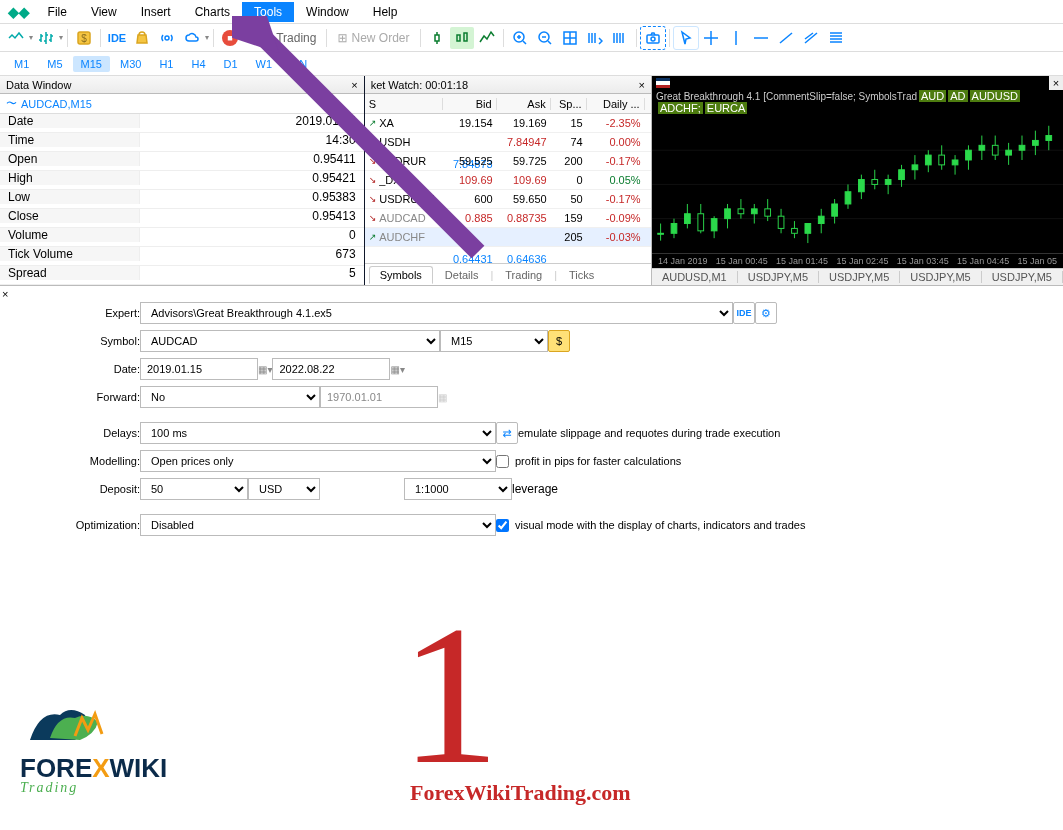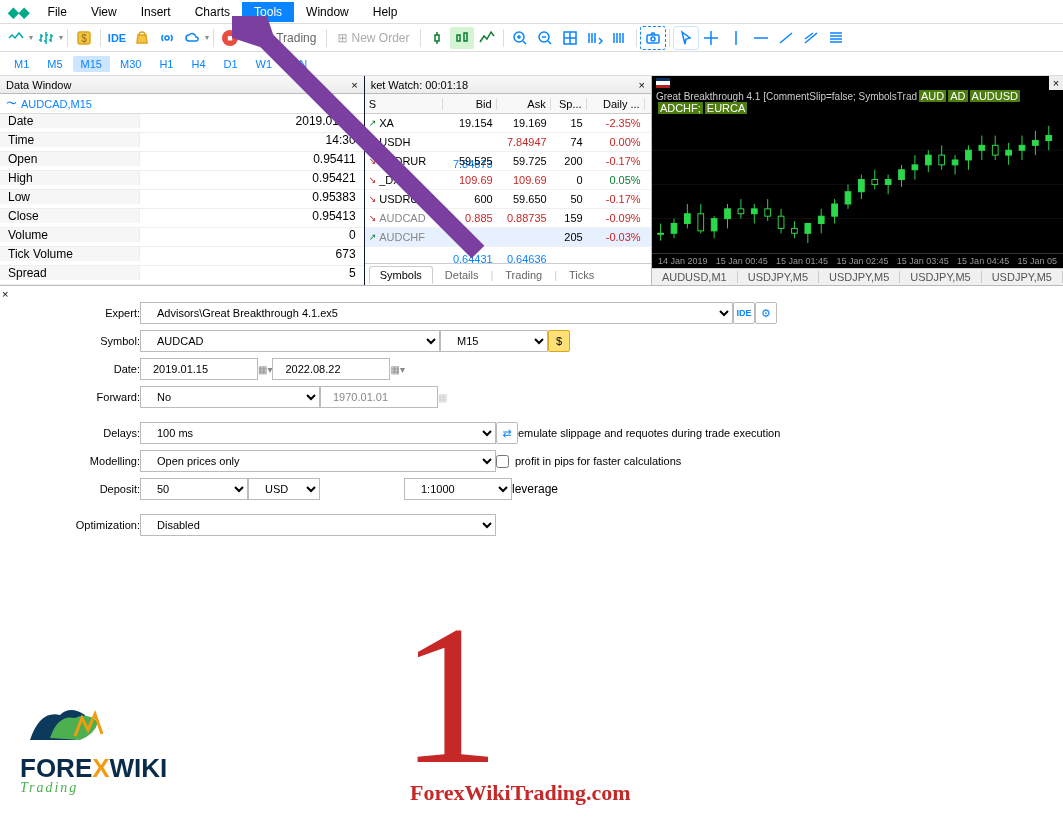--- a/index.html
+++ b/index.html
@@ -68,21 +68,21 @@
 .chart-xaxis { color: #999; font-size: 9px; display: flex; justify-content: space-between; padding: 2px 6px; border-top: 1px solid #333; }
 .chart-tabs { background: #f0f0f0; border-top: 1px solid #ccc; display: flex; height: 22px; font-size: 11px; align-items: center; }
 .chart-tabs .t { padding: 0 10px; border-right: 1px solid #ccc; color: #555; }
 .chart-close-x { position: absolute; top: 0; right: 0; width: 14px; height: 14px; font-size: 11px; color: #000; background: #eee; display:flex; align-items:center; justify-content:center; }
 
 
 .tester { padding: 10px 40px 10px 40px; position: relative; }
 .tester-close { position: absolute; left: 2px; top: 2px; width: 10px; height: 10px; font-size: 11px; }
 .form-row { display: flex; align-items: center; margin: 6px 0; }
 .form-row .lbl { width: 100px; text-align: right; font-size: 11px; }
-.form-row select, .form-row input[type=text] { border: 1px solid #bbb; font-size: 11px; height: 22px; padding: 0 12px; background: #fff; }
+.form-row select, .form-row input[type=text] { border: 1px solid #bbb; font-size: 11px; height: 22px; padding: 0 6px; background: #fff; }
 .form-row .wide { flex: 1; max-width: 593px; }
 .form-row .med { width: 300px; }
 .form-row .sm { width: 108px; }
 .form-row .xsm { width: 72px; }
 .form-row .date { width: 118px; }
 .icon-btn { width: 22px; height: 22px; border: 1px solid #bbb; display: flex; align-items: center; justify-content: center; font-size: 11px; border-radius: 2px; }
 .icon-btn.gold-btn { border-color: #daa520; background: #ffe177; }
 .cbx { display: flex; align-items: center; gap: 6px; font-size: 11px; }
 input[disabled], select[disabled] { background: #f0f0f0; color: #888; }
 
@@ -561,20 +561,24 @@
     <select style="width:108px"><option>50</option></select>
     <select class="xsm"><option>USD</option></select>
     <div style="width:84px"></div>
     <select class="sm"><option>1:1000</option></select>
     <span>leverage</span>
   </div>
 
   <div class="form-row" style="margin-top:14px">
     <div class="lbl">Optimization:</div>
     <select style="width:356px"><option>Disabled</option></select>
+    <label class="cbx">
+        <input type="checkbox" checked="" style="">
+        <span>visual mode with the display of charts, indicators and trades</span>
+      </label>
   </div>
 </div>
 
 <svg class="arrow-annot" width="260" height="260">
   <defs>
       <marker id="arr" markerWidth="12" markerHeight="12" refX="2" refY="6" orient="auto">
         <path d="M12 0L0 6L12 12z" fill="#7b3fa0"></path>
       </marker>
     </defs>
   <line x1="246" y1="236" x2="22" y2="12" stroke="#7b3fa0" stroke-width="18" marker-end="url(#arr)"></line>

